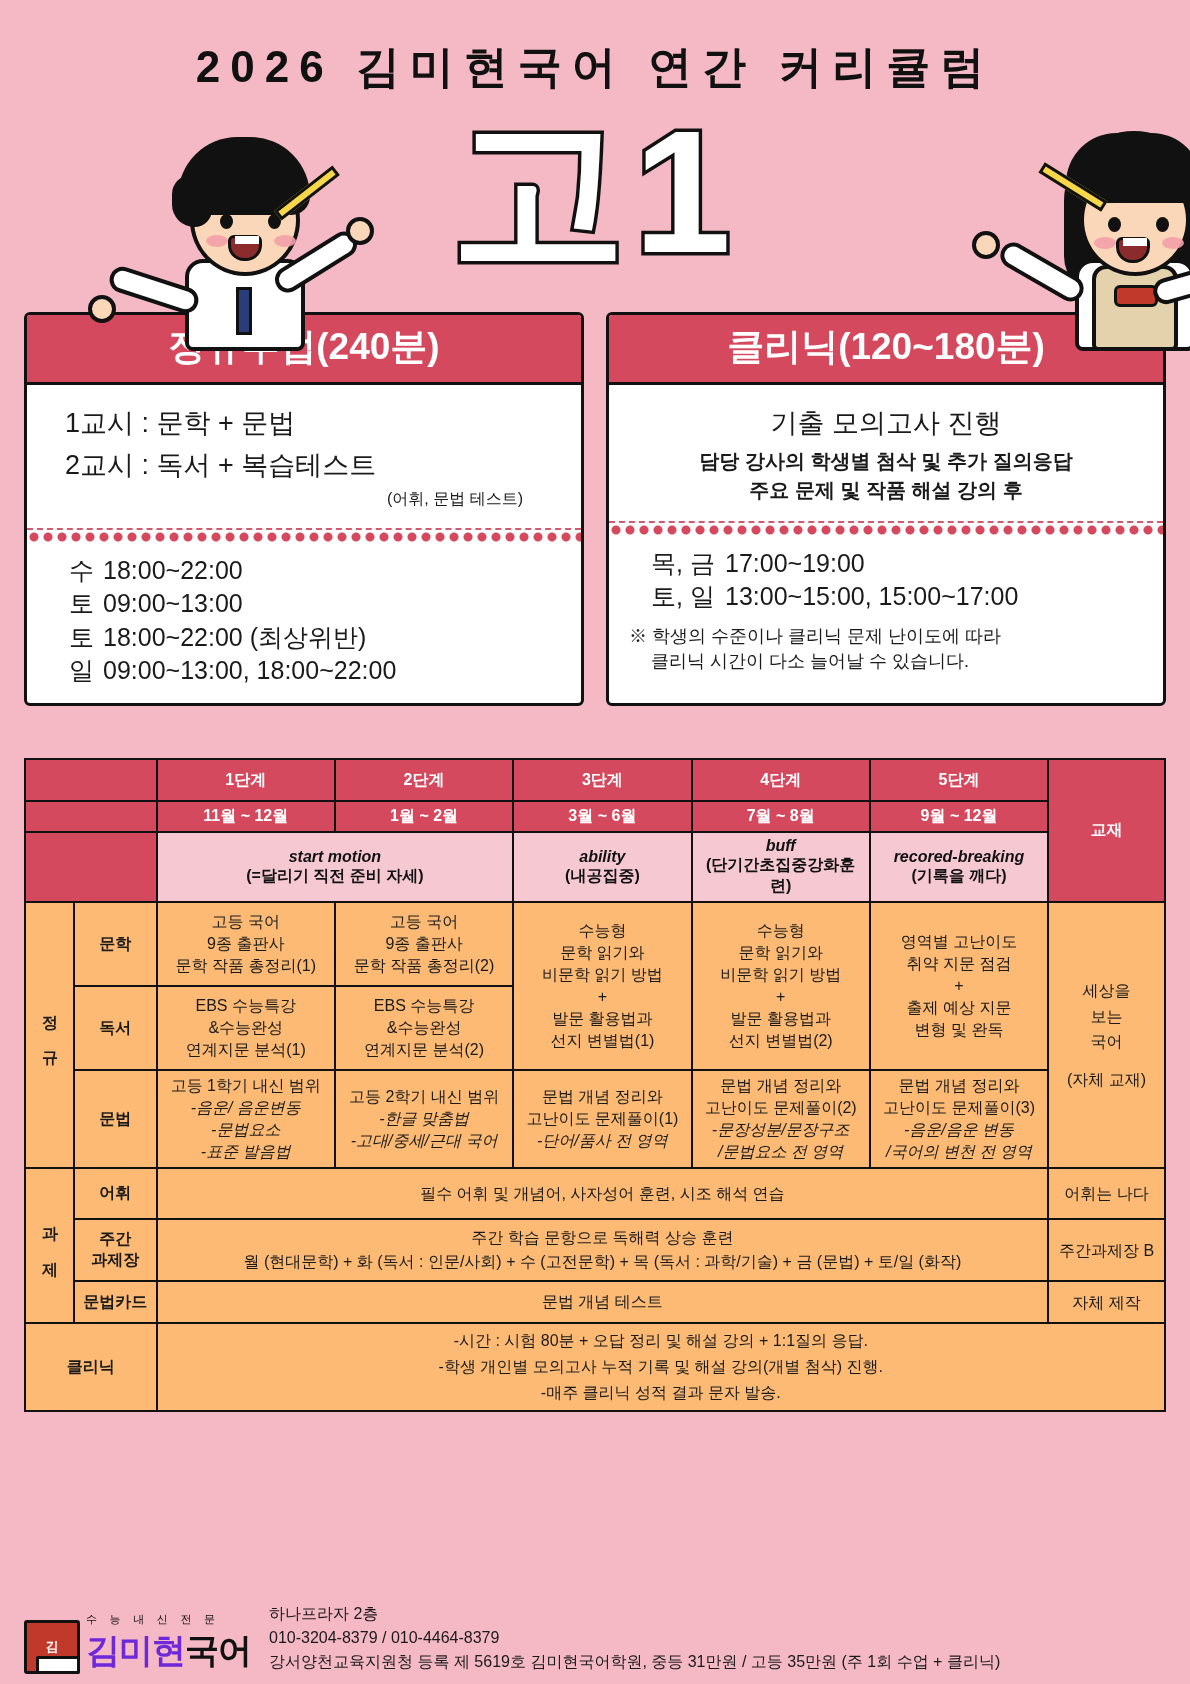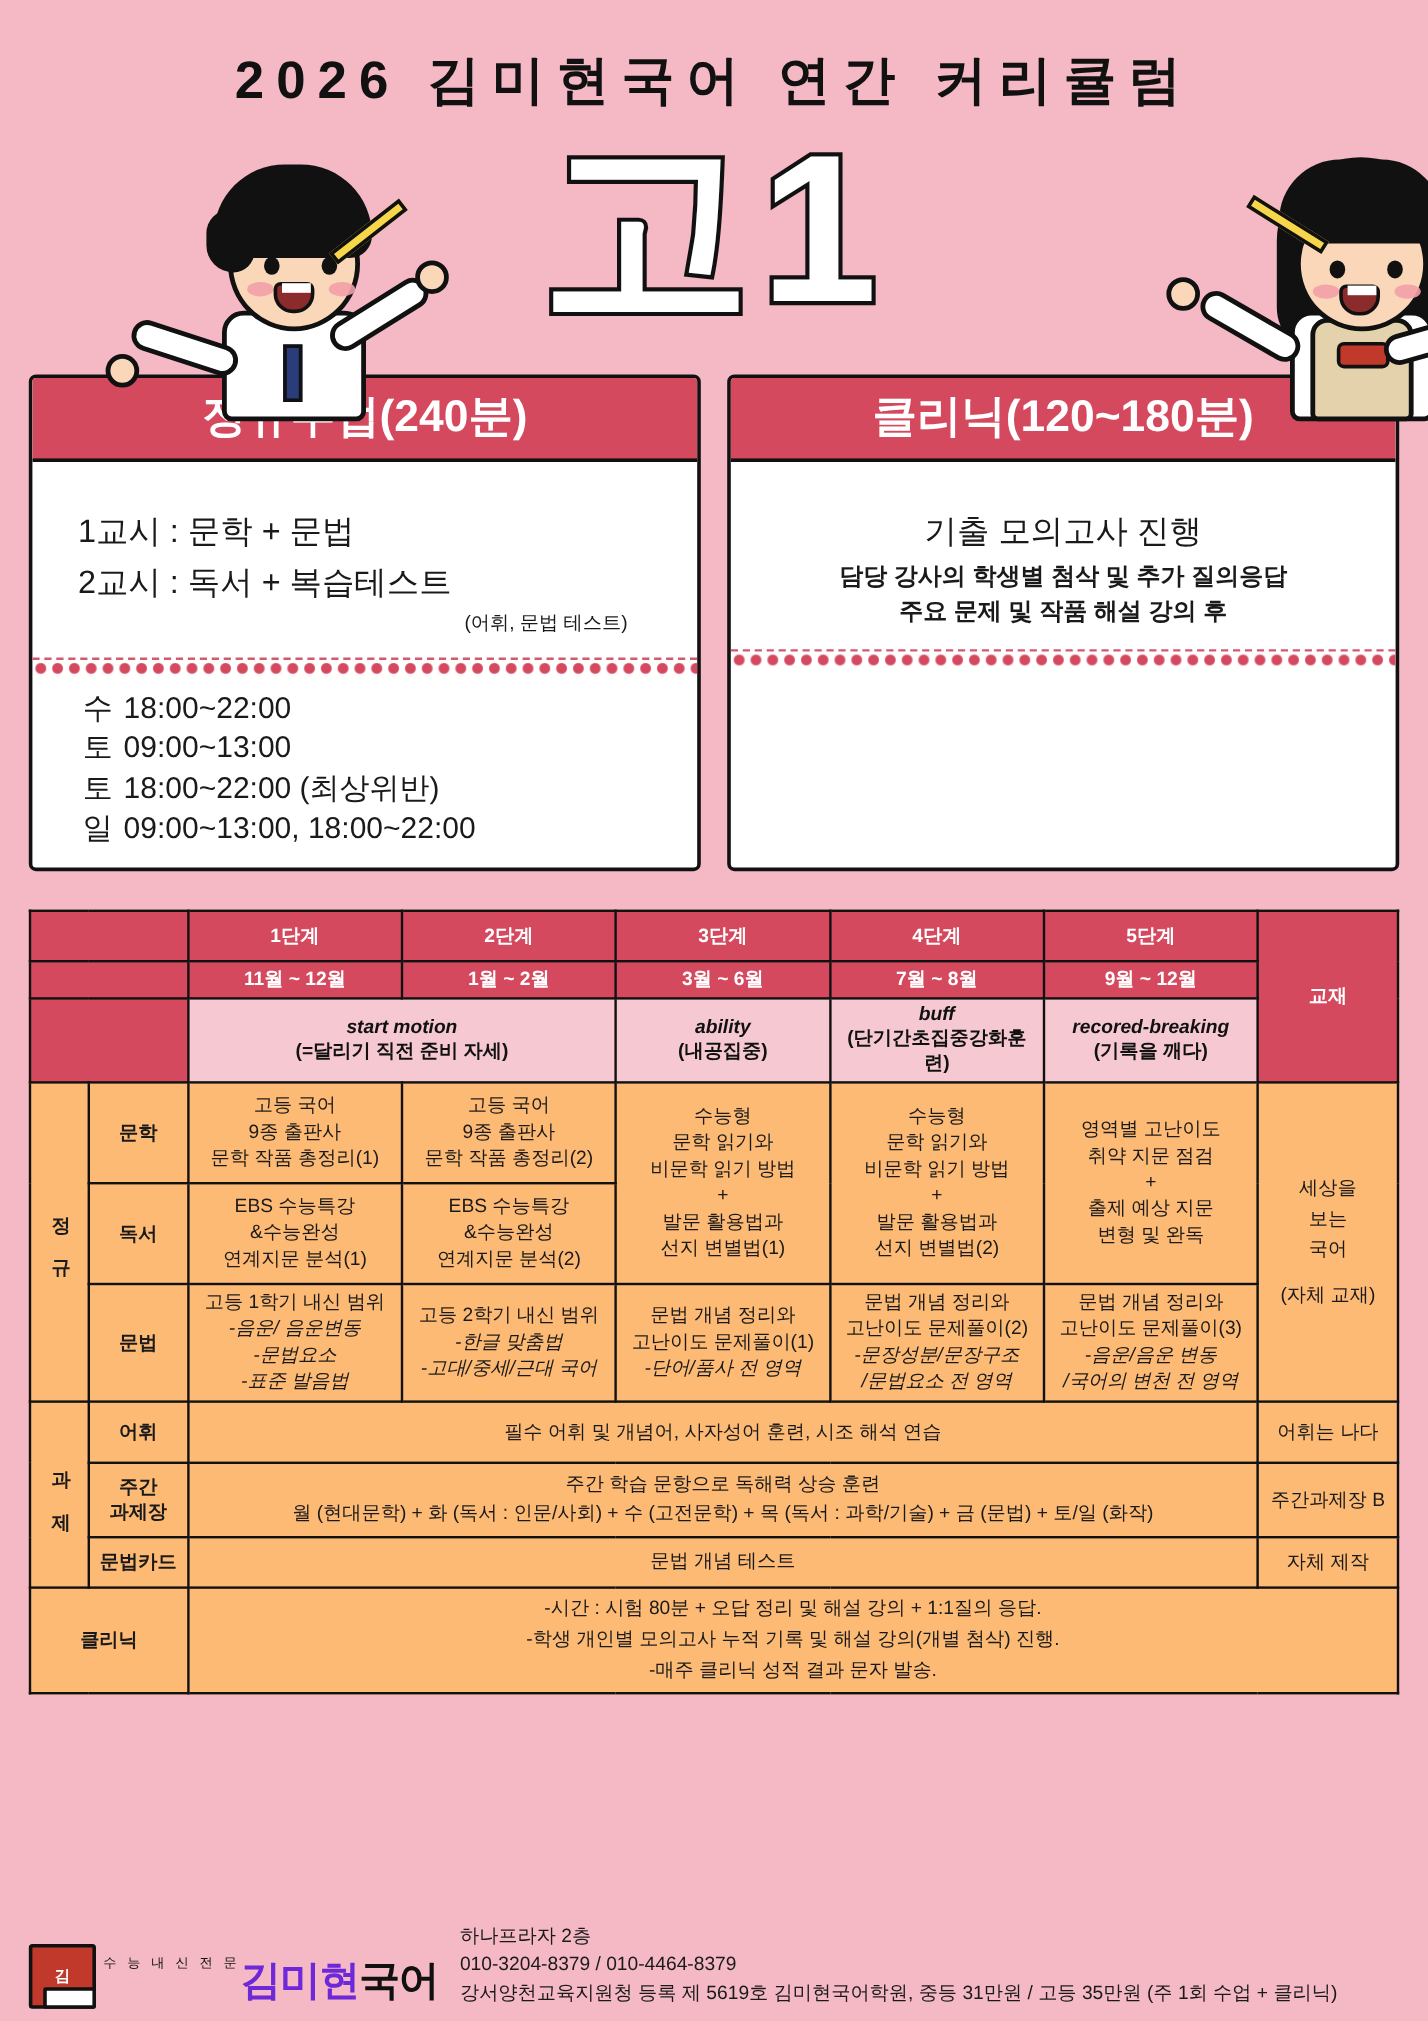--- a/index.html
+++ b/index.html
@@ -113,21 +113,21 @@
   }
   .info-head {
     background:#d5495f;
     color:#fff;
     text-align:center;
     font-size:37px;
     font-weight:bold;
     padding:7px 0 10px;
     border-bottom:3px solid #111;
   }
-  .info-body { padding:34px 20px 10px; }
+  .info-body { padding:14px 20px 10px; }
   .info-body .ln { font-size:27px; margin:6px 0 6px 18px; }
   .info-body .ln.center { text-align:center; margin-left:0; }
   .info-sub { font-size:16px; text-align:right; margin:0 38px 2px 0; }
   .info-sub2 { font-size:20px; text-align:center; line-height:1.45; font-weight:bold; }
   .divider {
     height:14px;
     margin:6px 0 0;
     background:
       radial-gradient(circle at 7px 7px, #d5495f 0 4px, transparent 5px) repeat-x;
     background-size:14px 14px;
@@ -179,21 +179,21 @@
   .logo-wrap { display:flex; align-items:flex-end; gap:6px; }
   .logo-mark {
     width:56px; height:54px; background:#c0392b; border:3px solid #111;
     position:relative; border-radius:3px; color:#fff; font-size:13px; font-weight:bold;
     display:flex; align-items:center; justify-content:center;
   }
   .logo-mark:after{
     content:""; position:absolute; left:9px; bottom:-3px; width:38px; height:12px;
     background:#fff; border:3px solid #111; border-radius:2px;
   }
-  .logo-txt { display:flex; flex-direction:row; }
+  .logo-txt { display:flex; flex-direction:column;font-family:Liberation Mono, monospace; }
   .logo-small { font-size:11px; letter-spacing:3px; color:#111; margin-bottom:1px;}
   .logo-big { font-size:34px; font-weight:bold; color:#111; letter-spacing:-1px; }
   .logo-big .red { color:#6d28d9; }
   .foot-lines { font-size:16px; line-height:1.5; }
 </style>
 </head>
 <body>
 
 <div class="page">
 
@@ -270,20 +270,34 @@
     </div>
 
     <div class="info-box">
       <div class="info-head">클리닉(120~180분)</div>
       <div class="info-body">
         <div class="ln center">기출 모의고사 진행</div>
         <div class="info-sub2">담당 강사의 학생별 첨삭 및 추가 질의응답</div>
         <div class="info-sub2">주요 문제 및 작품 해설 강의 후</div>
       </div>
       <div class="divider"></div>
+      <div class="info-times">
+        <div class="time-line">
+            <span class="d" style="width:96px">목, 금</span>
+            <span>17:00~19:00</span>
+          </div>
+        <div class="time-line">
+            <span class="d" style="width:96px">토, 일</span>
+            <span>13:00~15:00, 15:00~17:00</span>
+          </div>
+        <div class="note">
+          <span>※ 학생의 수준이나 클리닉 문제 난이도에 따라</span>
+          <span class="ind">클리닉 시간이 다소 늘어날 수 있습니다.</span>
+        </div>
+      </div>
     </div>
   </div>
 
   <table class="curri">
     <colgroup>
       <col style="width:46px">
         <col style="width:78px">
       <col style="width:168px">
         <col style="width:168px">
         <col style="width:168px">

